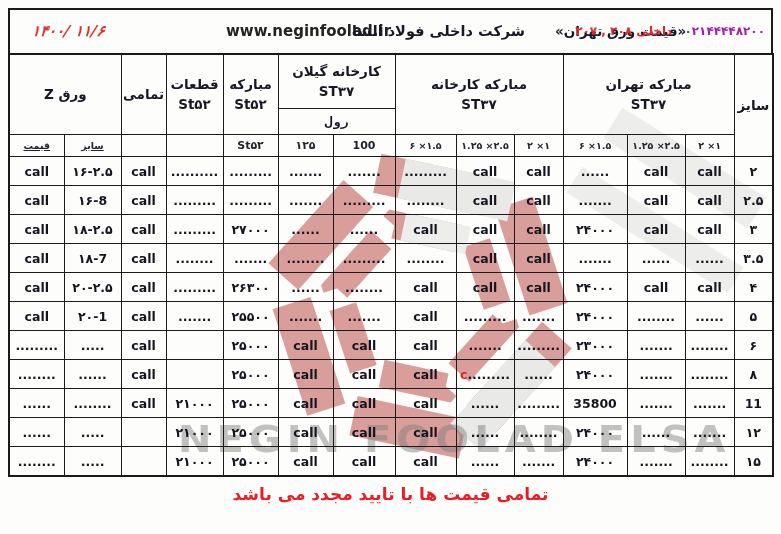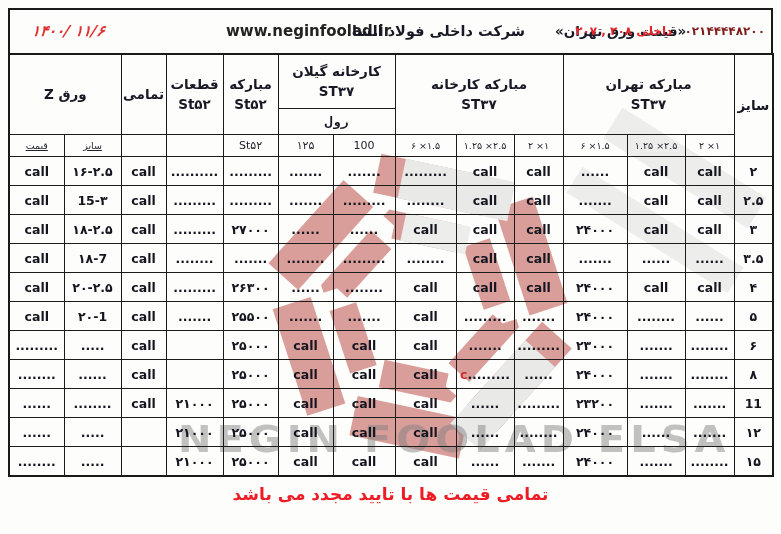--- a/index.html
+++ b/index.html
@@ -22,31 +22,31 @@
   .topbar{
     position:absolute;left:8px;top:8px;width:761px;height:43px;z-index:2;
     border:2px solid #1a1a1a;background:transparent;
   }
   .topbar .item{position:absolute;top:0;height:43px;line-height:43px;white-space:nowrap;}
   .date{left:22px;top:-6px;color:#e0312e;font-size:15px;font-weight:bold;font-style:italic;transform:skewX(-8deg);}
   .site{left:216px;font-size:15px;font-weight:bold;color:#232323;}
   .company{left:342px;font-size:14.5px;font-weight:bold;}
   .sheet-title{left:545px;font-size:13.5px;font-weight:bold;}
   .phones{right:6px;direction:rtl;font-size:12px;font-weight:bold;}
-  .phone-green{color:#7f1d1d;}
+  .phone-green{color:#a21caf;}
   .phone-red{color:#e8242a;margin-right:8px;}
   
   .tbl-wrap{position:absolute;left:8px;top:53px;z-index:1;}
   table{border-collapse:collapse;table-layout:fixed;width:763px;direction:rtl;background:transparent;}
   th,td{border:1px solid #1b1b1b;text-align:center;vertical-align:middle;padding:0;overflow:hidden;}
   table{border:2px solid #1a1a1a;}
   thead th{font-weight:bold;background:transparent;}
   .grp{height:53px;font-size:13.5px;line-height:1.45;}
   .roll-row th{height:25px;font-size:13px;font-family:Liberation Mono, monospace;}
-  .dim-row th{height:21px;font-size:9.5px;font-weight:normal;color:#23232e;}
+  .dim-row th{height:21px;font-size:9.5px;font-weight:bold;color:#23232e;}
   .dim-row th.mid{font-size:11px;}
   .u{text-decoration:underline;font-size:11px;}
   tbody td{height:28px;font-size:12.5px;font-weight:bold;color:#15151f;}
   .red-c{color:#cf2a2a;font-weight:bold;}
   
   .footer-note{
     position:absolute;left:0;top:484px;width:781px;text-align:center;z-index:2;
     color:#ed1c24;font-size:17px;font-weight:bold;direction:rtl;
   }
 </style>
@@ -169,21 +169,21 @@
             <td dir="ltr">call</td>
             <td dir="ltr">.......</td>
             <td dir="ltr">call</td>
             <td dir="ltr">call</td>
             <td dir="ltr">........</td>
             <td dir="ltr">.........</td>
             <td dir="ltr">.......</td>
             <td dir="ltr">.........</td>
             <td dir="ltr">.........</td>
             <td dir="ltr">call</td>
-            <td dir="ltr">15-۳</td>
+            <td dir="ltr">۱۶-8</td>
             <td dir="ltr">call</td>
           </tr>
           <tr>
             <td dir="ltr">۳</td>
             <td dir="ltr">call</td>
             <td dir="ltr">call</td>
             <td dir="ltr">۲۴۰۰۰</td>
             <td dir="ltr">call</td>
             <td dir="ltr">call</td>
             <td dir="ltr">call</td>
@@ -272,21 +272,21 @@
             <td dir="ltr">۲۵۰۰۰</td>
             <td dir="ltr"></td>
             <td dir="ltr">call</td>
             <td dir="ltr">......</td>
             <td dir="ltr">........</td>
           </tr>
           <tr>
             <td dir="ltr">11</td>
             <td dir="ltr">.......</td>
             <td dir="ltr">.......</td>
-            <td dir="ltr">۲۳۲۰۰</td>
+            <td dir="ltr">35800</td>
             <td dir="ltr">.........</td>
             <td dir="ltr">......</td>
             <td dir="ltr">call</td>
             <td dir="ltr">call</td>
             <td dir="ltr">call</td>
             <td dir="ltr">۲۵۰۰۰</td>
             <td dir="ltr">۲۱۰۰۰</td>
             <td dir="ltr">call</td>
             <td dir="ltr">........</td>
             <td dir="ltr">......</td>

